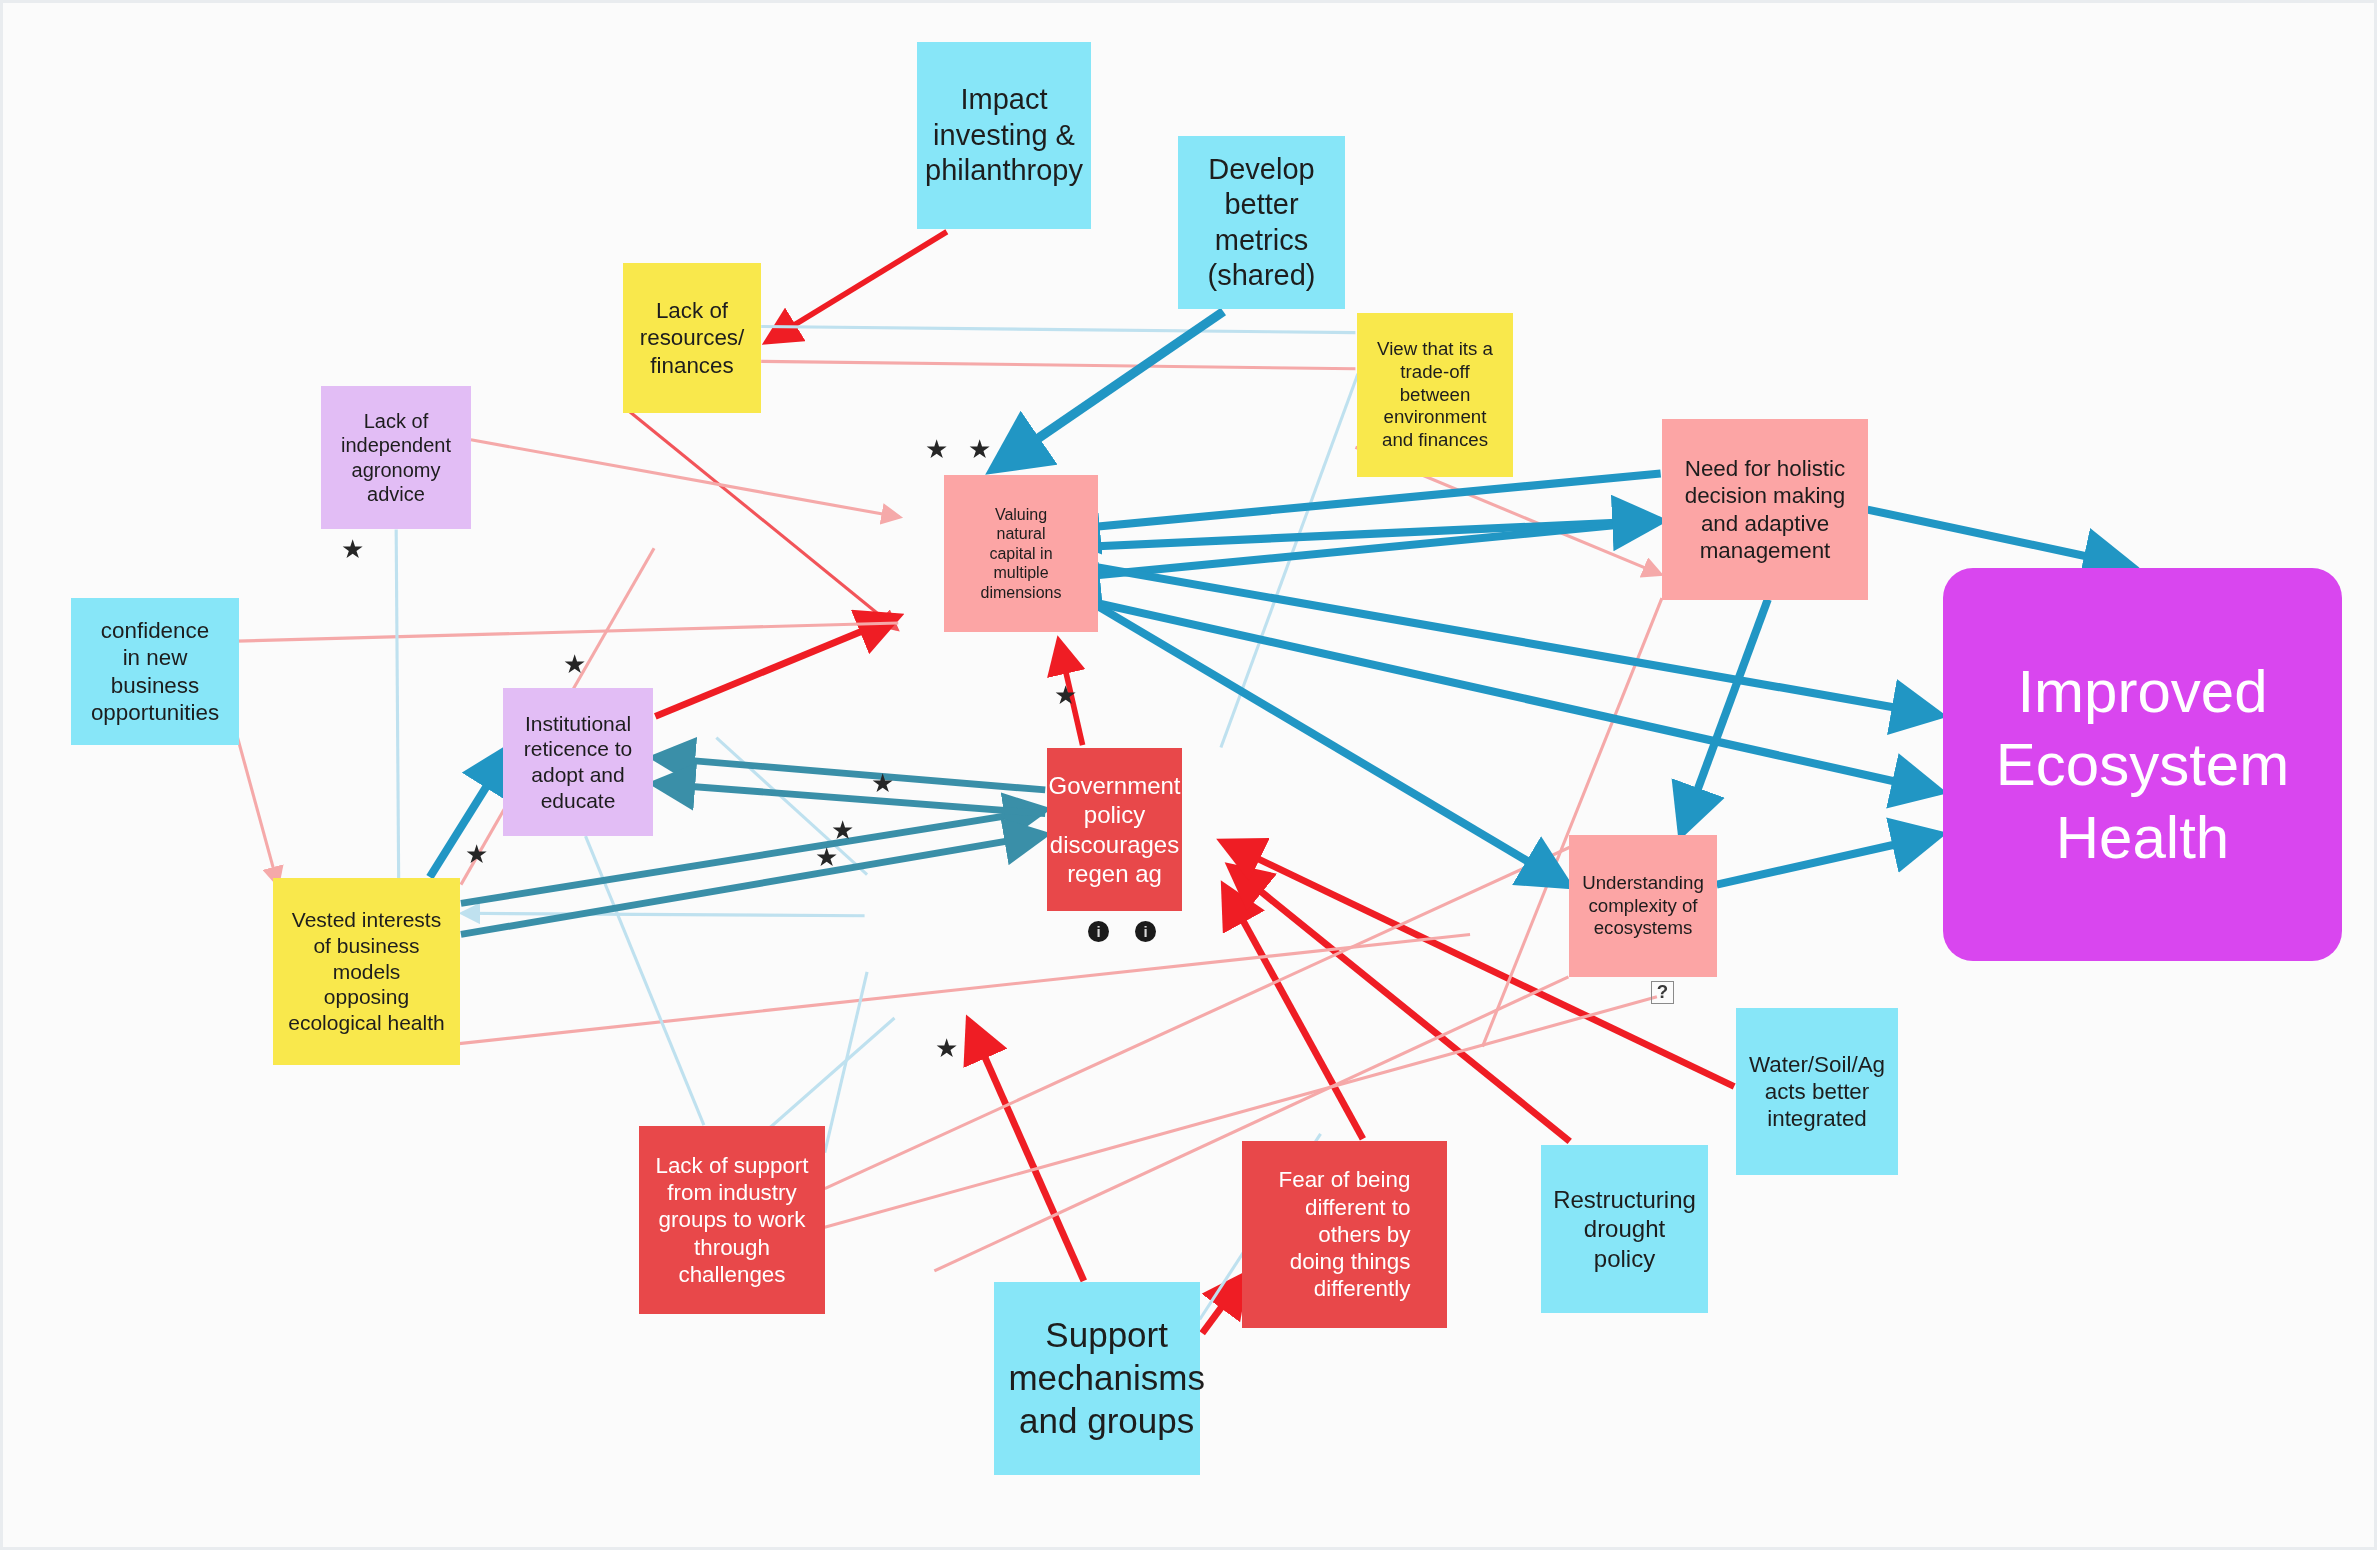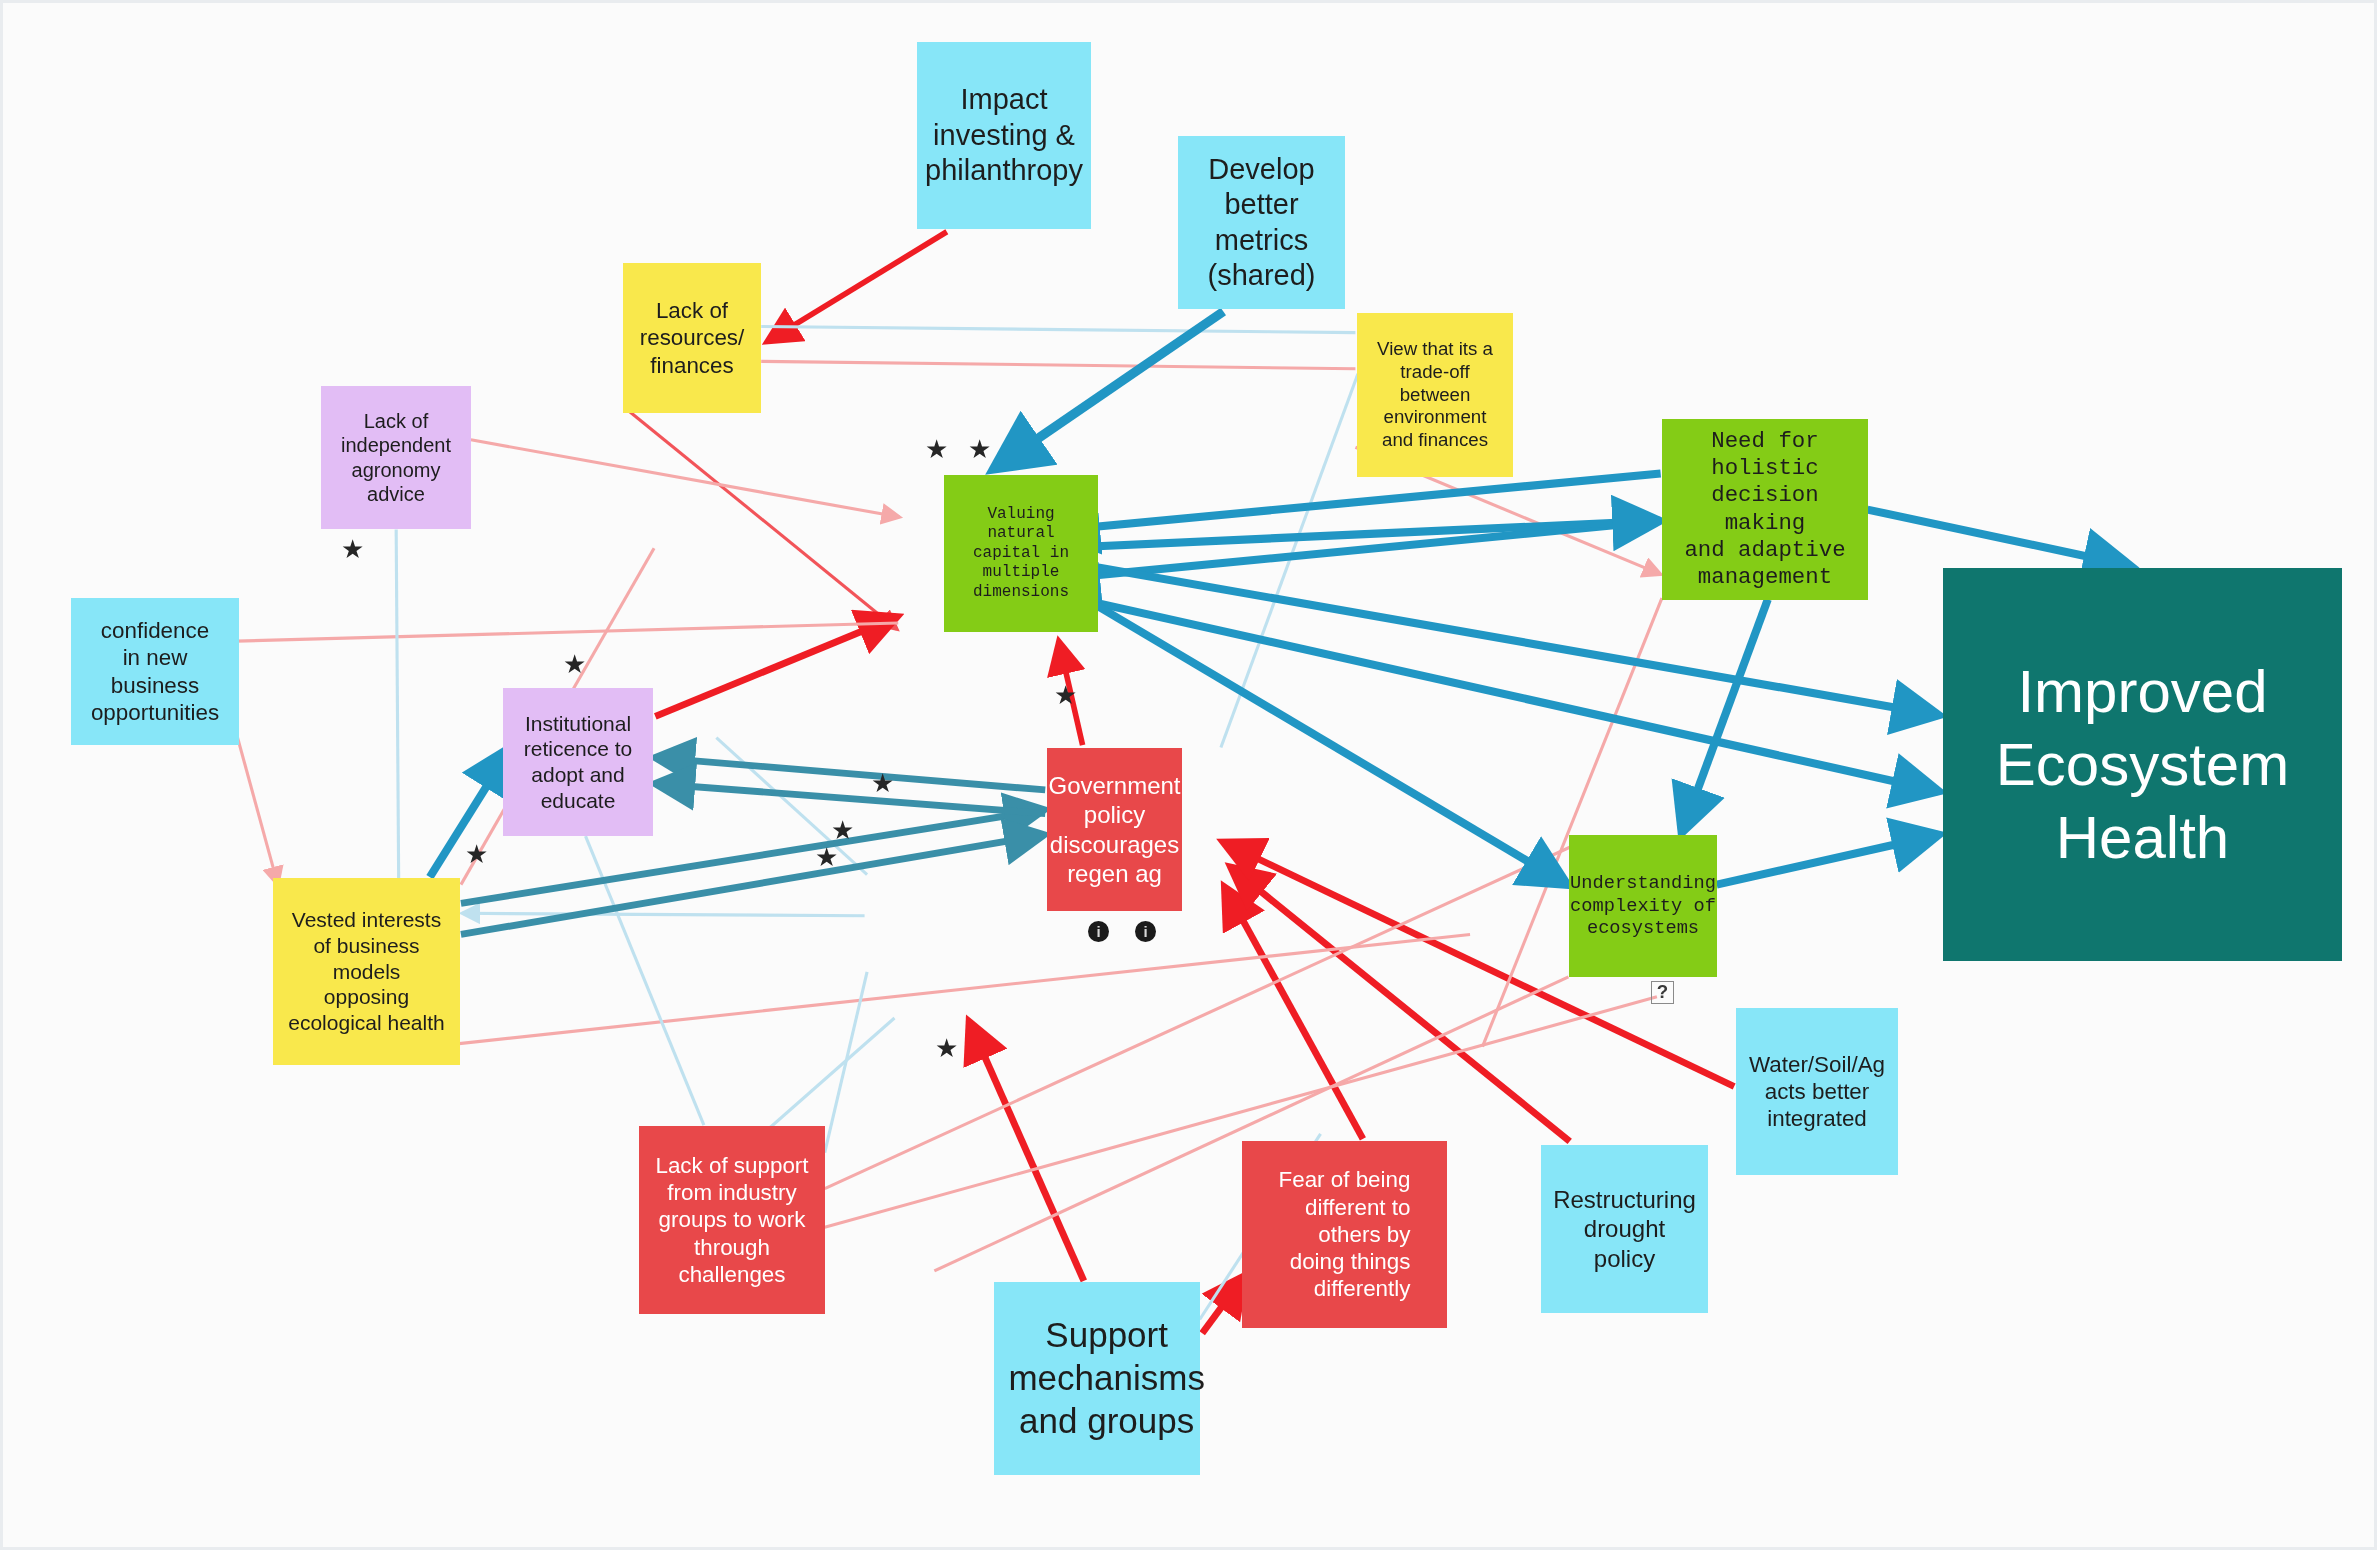--- a/index.html
+++ b/index.html
@@ -24,24 +24,24 @@
     display:flex;align-items:center;justify-content:center;
     text-align:center;
     line-height:1.22;
     color:#1d1d1d;
     padding:2.5px 3.7px;
     word-wrap:break-word;
     white-space:pre-wrap;
   }
   .node.blue{background:#87e6f8;}
   .node.yellow{background:#f9e84c;}
-  .node.green{background:#84cc16;font-family:Liberation Mono, monospace;}
+  .node.green{background:#fca5a5;}
   .node.purple{background:#e2bdf5;}
   .node.red{background:#e8484a;color:#ffffff;}
-  .node.magenta{background:#0f766e;color:#ffffff;}
+  .node.magenta{background:#d946ef;color:#ffffff;border-radius:30px;}
   .marker{
     position:absolute;
     color:#262626;
     font-size:26px;
     line-height:1;
     user-select:none;
   }
   .marker.dot{
     width:21px;height:21px;border-radius:50%;
     background:#1b1b1b;

